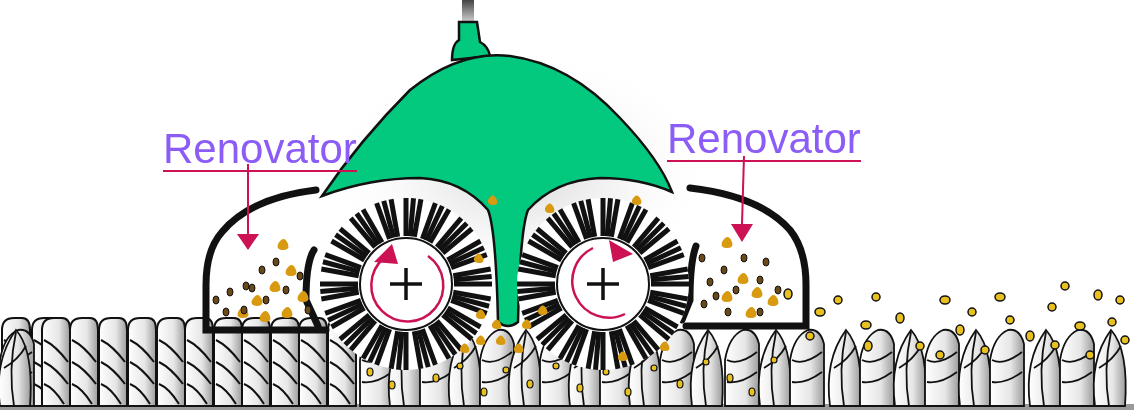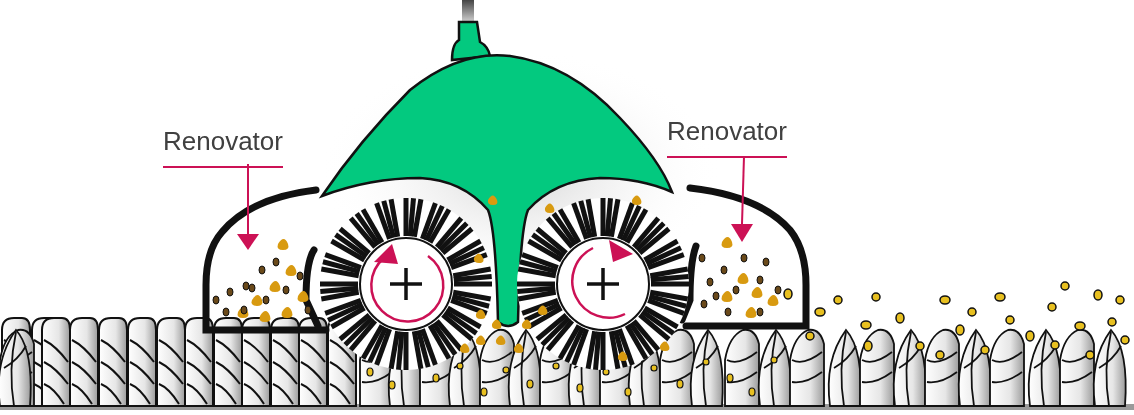--- a/index.html
+++ b/index.html
@@ -1,24 +1,24 @@
 <!DOCTYPE html>
 <html><head>
   <meta charset="utf-8">
   <style>
     html, body { margin: 0; padding: 0; background: #ffffff; }
     body { width: 1134px; height: 415px; overflow: hidden; position: relative; font-family: "Liberation Sans", sans-serif; }
     #stage { position: absolute; left: 0; top: 0; width: 1134px; height: 415px; }
     .label {
       position: absolute;
       font-family: "Liberation Sans", sans-serif;
-      font-size: 26px;
-      color: #404040;
+      font-size: 42px;
+      color: #8b5cf6;
       line-height: 1;
-      padding-bottom: 12px;
+      padding-bottom: 0;
       border-bottom: 2px solid #cc1155;
       white-space: nowrap;
       letter-spacing: 0px;
     }
     #label-left { left: 163px; top: 128px; }
     #label-right { left: 667px; top: 118px; }
   </style>
 </head>
 <body>
 

